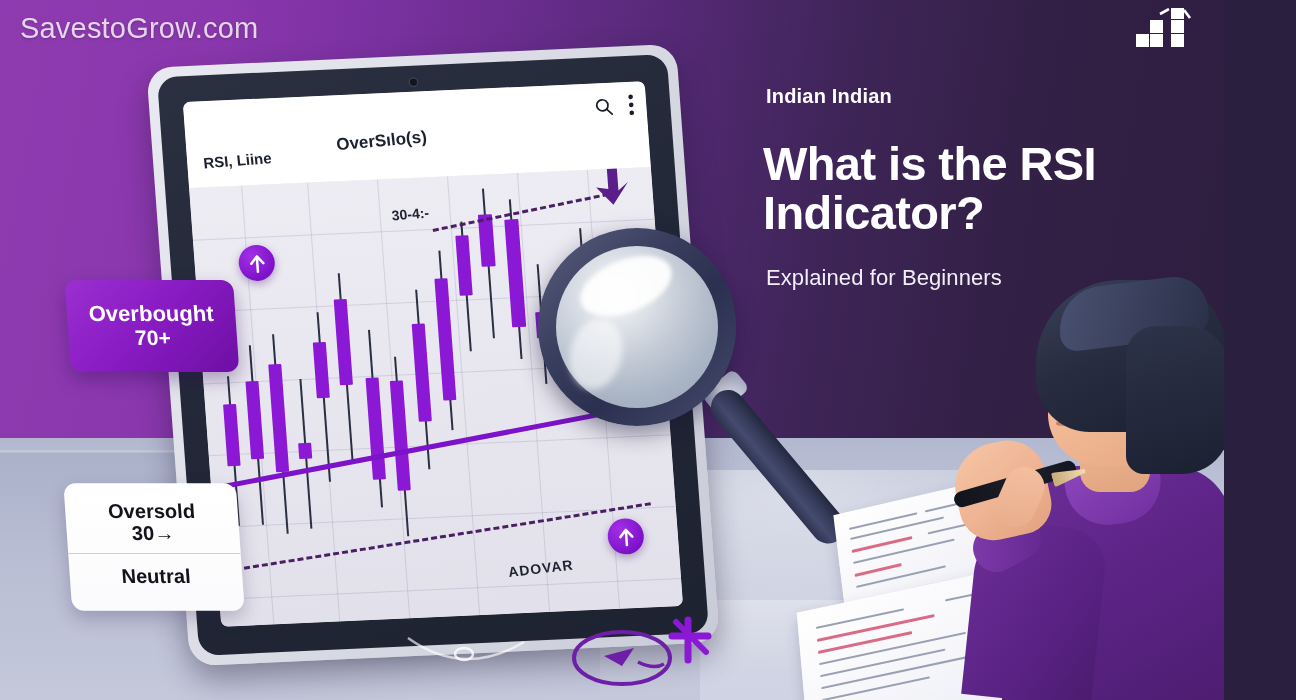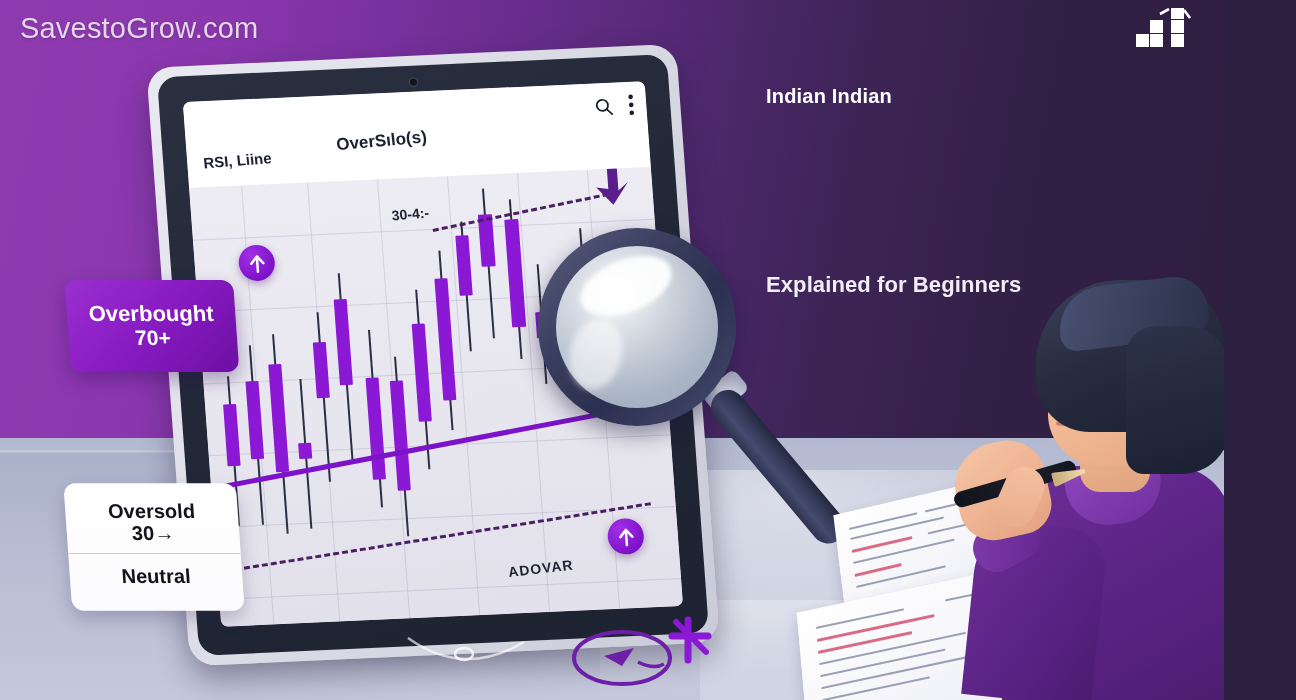--- a/index.html
+++ b/index.html
@@ -51,22 +51,22 @@
   .kicker {
     position:absolute; left:766px; top:85px;
     font-size:20px; font-weight:700; color:#ffffff; letter-spacing:.2px;
   }
   .headline {
     position:absolute; left:763px; top:140px; width:510px;
     font-size:47px; font-weight:700; line-height:1.04; color:#ffffff;
     letter-spacing:-.6px;
   }
   .subline {
-    position:absolute; left:766px; top:272px;
-    font-size:22px; font-weight:700; color:#f2eef8; letter-spacing:.1px;text-align:right;
+    position:absolute; left:766px; top:265px;
+    font-size:22px; font-weight:400; color:#f2eef8; letter-spacing:.1px;text-align:right;
   }
   .watermark {
     position:absolute; right:34px; bottom:12px;
     font-size:28px; font-weight:700; color:#ffffff; letter-spacing:-.2px;
     text-shadow:0 1px 4px rgba(0,0,0,.25);
   }
 
   
   .tablet {
     position:absolute; left:168px; top:55px; width:530px; height:600px;
@@ -361,20 +361,21 @@
       <rect x="16" y="12" width="13" height="13" fill="#ffffff"></rect>
       <rect x="37" y="26" width="13" height="13" fill="#ffffff"></rect>
       <rect x="37" y="12" width="13" height="13" fill="#ffffff"></rect>
       <rect x="37" y="0" width="13" height="11" fill="#ffffff"></rect>
       <path d="M26 6 L35 1" stroke="#ffffff" stroke-width="2.6" fill="none"></path>
       <path d="M50 2 L56 10" stroke="#ffffff" stroke-width="2.6" fill="none"></path>
     </svg>
   </div>
 
   <div class="kicker">Indian Indian</div>
+  <div class="headline">What is the RSI Indicator?</div>
   <div class="subline">Explained for Beginners</div>
   <div class="watermark">savestogrow.com</div>
 
   <div class="tablet-shadow"></div>
   <div class="tablet">
     <div class="tablet-body">
       <div class="tablet-bezel">
         <div class="cam"></div>
         <div class="tablet-screen">
 

